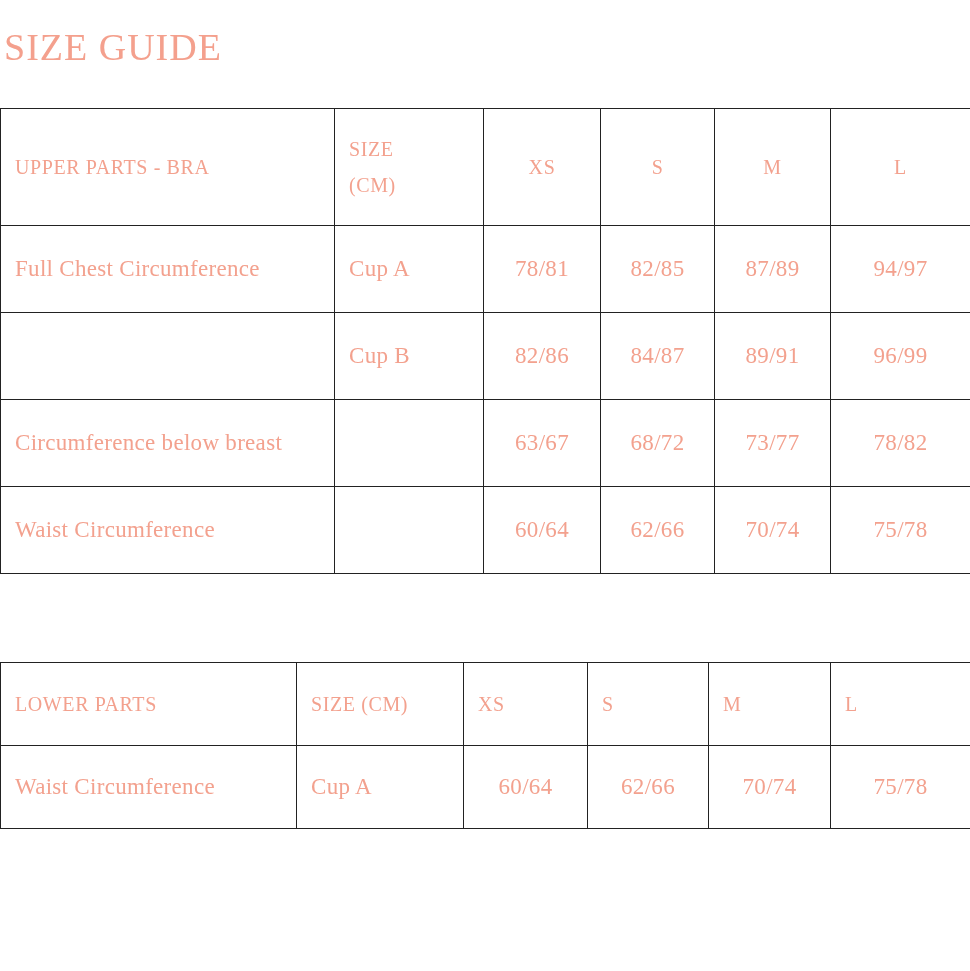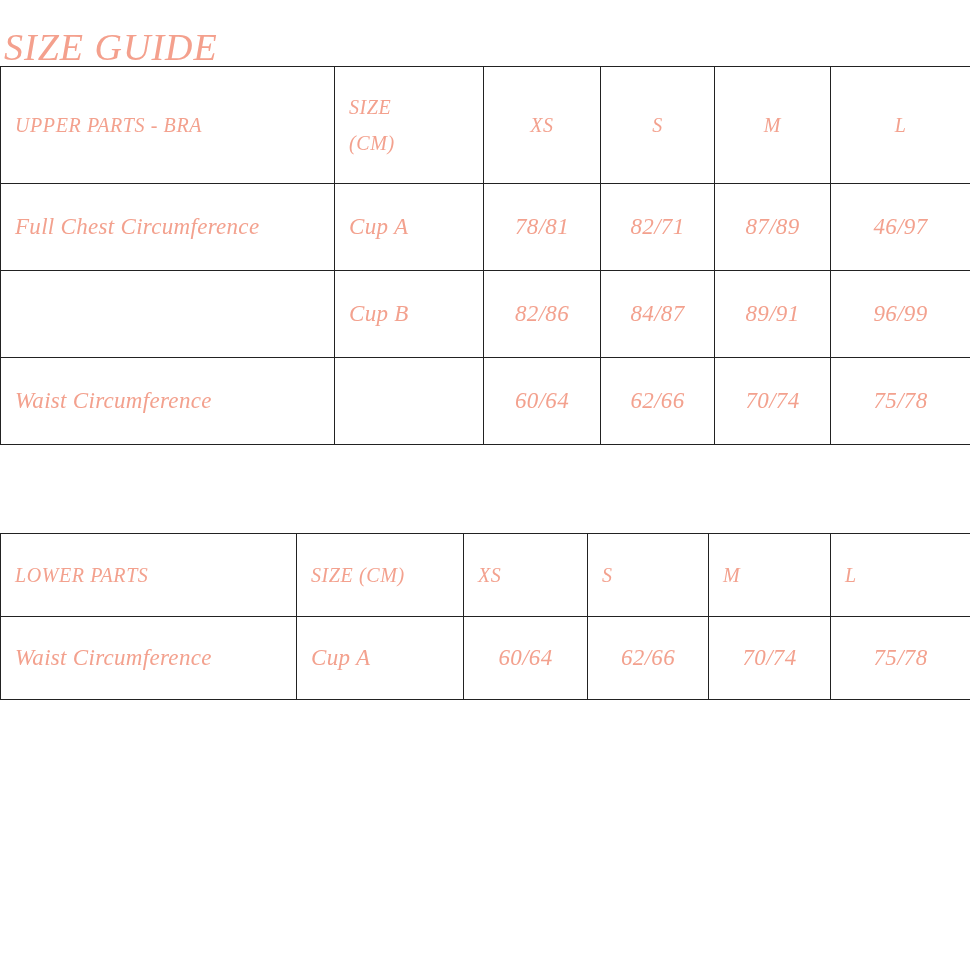--- a/index.html
+++ b/index.html
@@ -12,38 +12,38 @@
     height: 971px;
     font-family: "Liberation Serif", serif;
     color: #f09080;
     overflow: hidden;
   }
   .page {
     position: relative;
     width: 847px;
     height: 971px;
     box-sizing: border-box;
-    font-style: italic;
   }
   .title {
     font-family: "Liberation Serif", serif;
     font-size: 38px;
     letter-spacing: 1px;
     color: #f4a08d;
     padding: 28px 0 0 4px;
     line-height: 1;
     white-space: nowrap;
   }
   table {
     border-collapse: collapse;
     table-layout: fixed;
     width: 970px;
     font-family: "Liberation Serif", serif;
   }
   table.upper {
+    margin-top: 42px;
   }
   table.lower {
     margin-top: 88px;
   }
   td {
     border: 1px solid #222222;
     color: #f3a18e;
     font-size: 23px;
     padding: 10px 14px;
     vertical-align: middle;
@@ -102,36 +102,44 @@
         <td class="center">XS</td>
         <td class="center">S</td>
         <td class="center">M</td>
         <td class="center">L</td>
       </tr>
 
       <tr>
         <td class="nowrap">Full Chest Circumference</td>
         <td>Cup A</td>
         <td class="center">78/81</td>
-        <td class="center">82/71</td>
+        <td class="center">82/85</td>
         <td class="center">87/89</td>
-        <td class="center">46/97</td>
+        <td class="center">94/97</td>
       </tr>
 
       <tr>
         <td class="blank"></td>
         <td>Cup B</td>
         <td class="center">82/86</td>
         <td class="center">84/87</td>
         <td class="center">89/91</td>
         <td class="center">96/99</td>
       </tr>
 
 
 
+      <tr>
+        <td>Circumference below breast</td>
+        <td></td>
+        <td class="center">63/67</td>
+        <td class="center">68/72</td>
+        <td class="center">73/77</td>
+        <td class="center">78/82</td>
+      </tr>
 
       <tr>
         <td class="nowrap">Waist Circumference</td>
         <td></td>
         <td class="center">60/64</td>
         <td class="center">62/66</td>
         <td class="center">70/74</td>
         <td class="center">75/78</td>
       </tr>
     </tbody>

